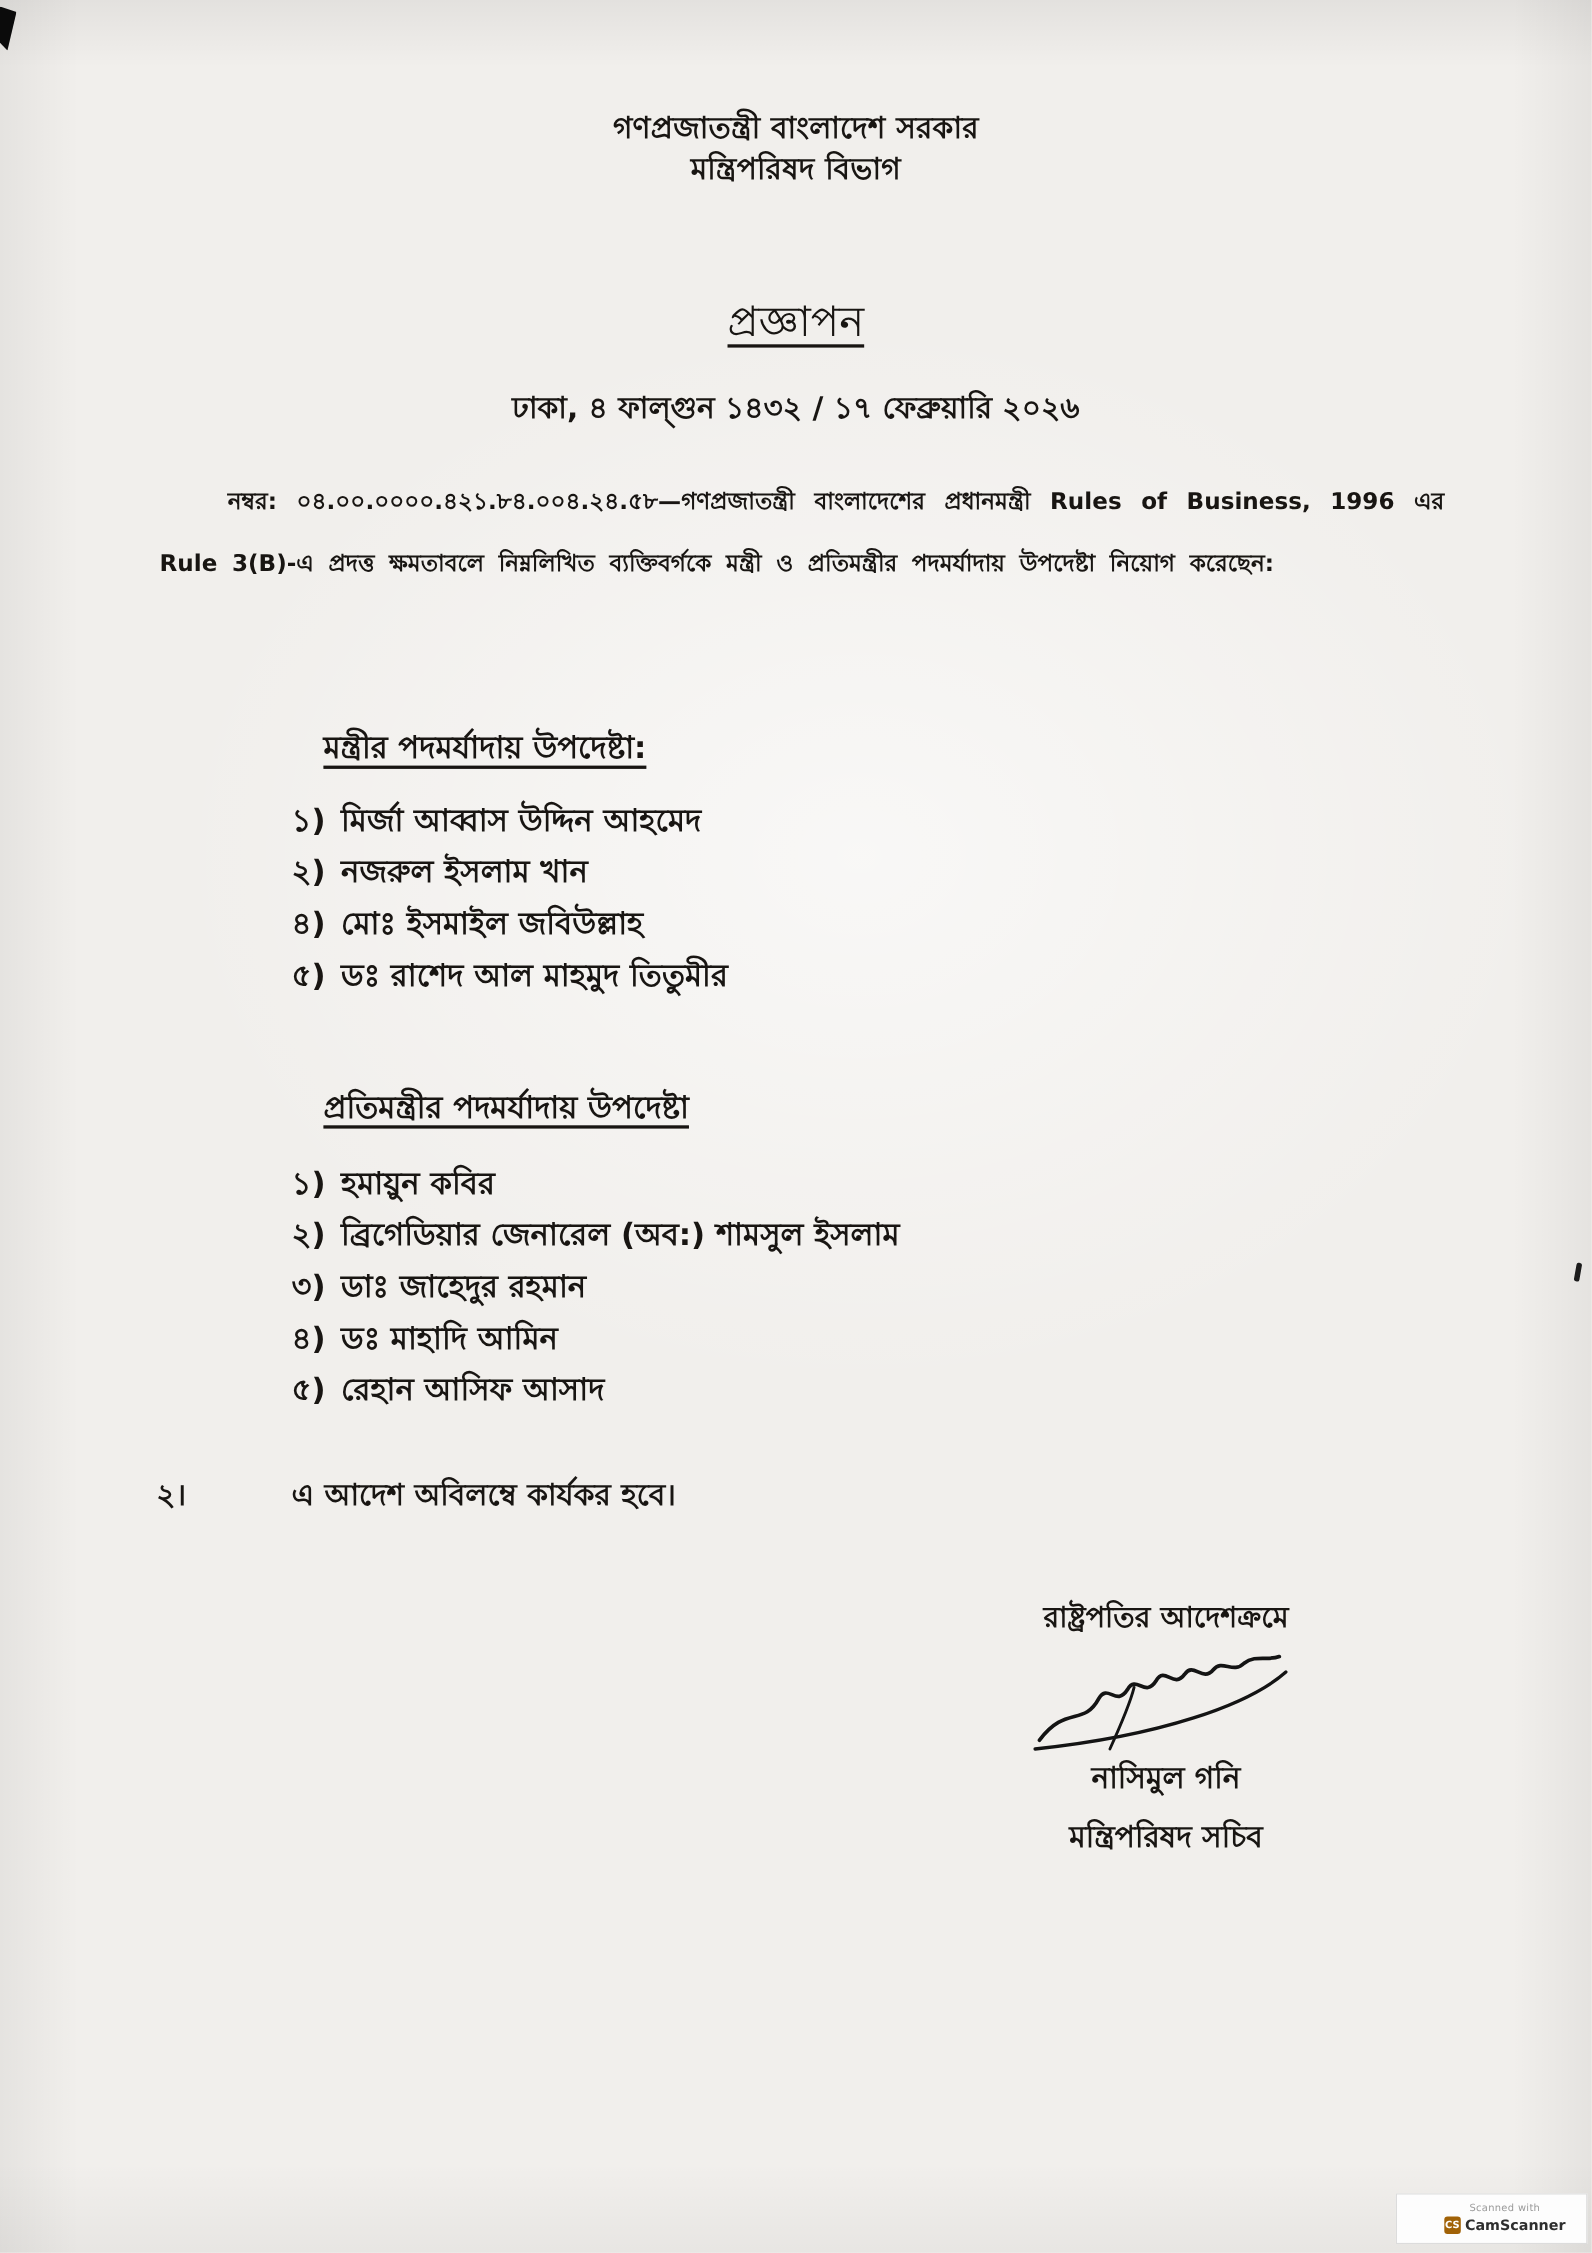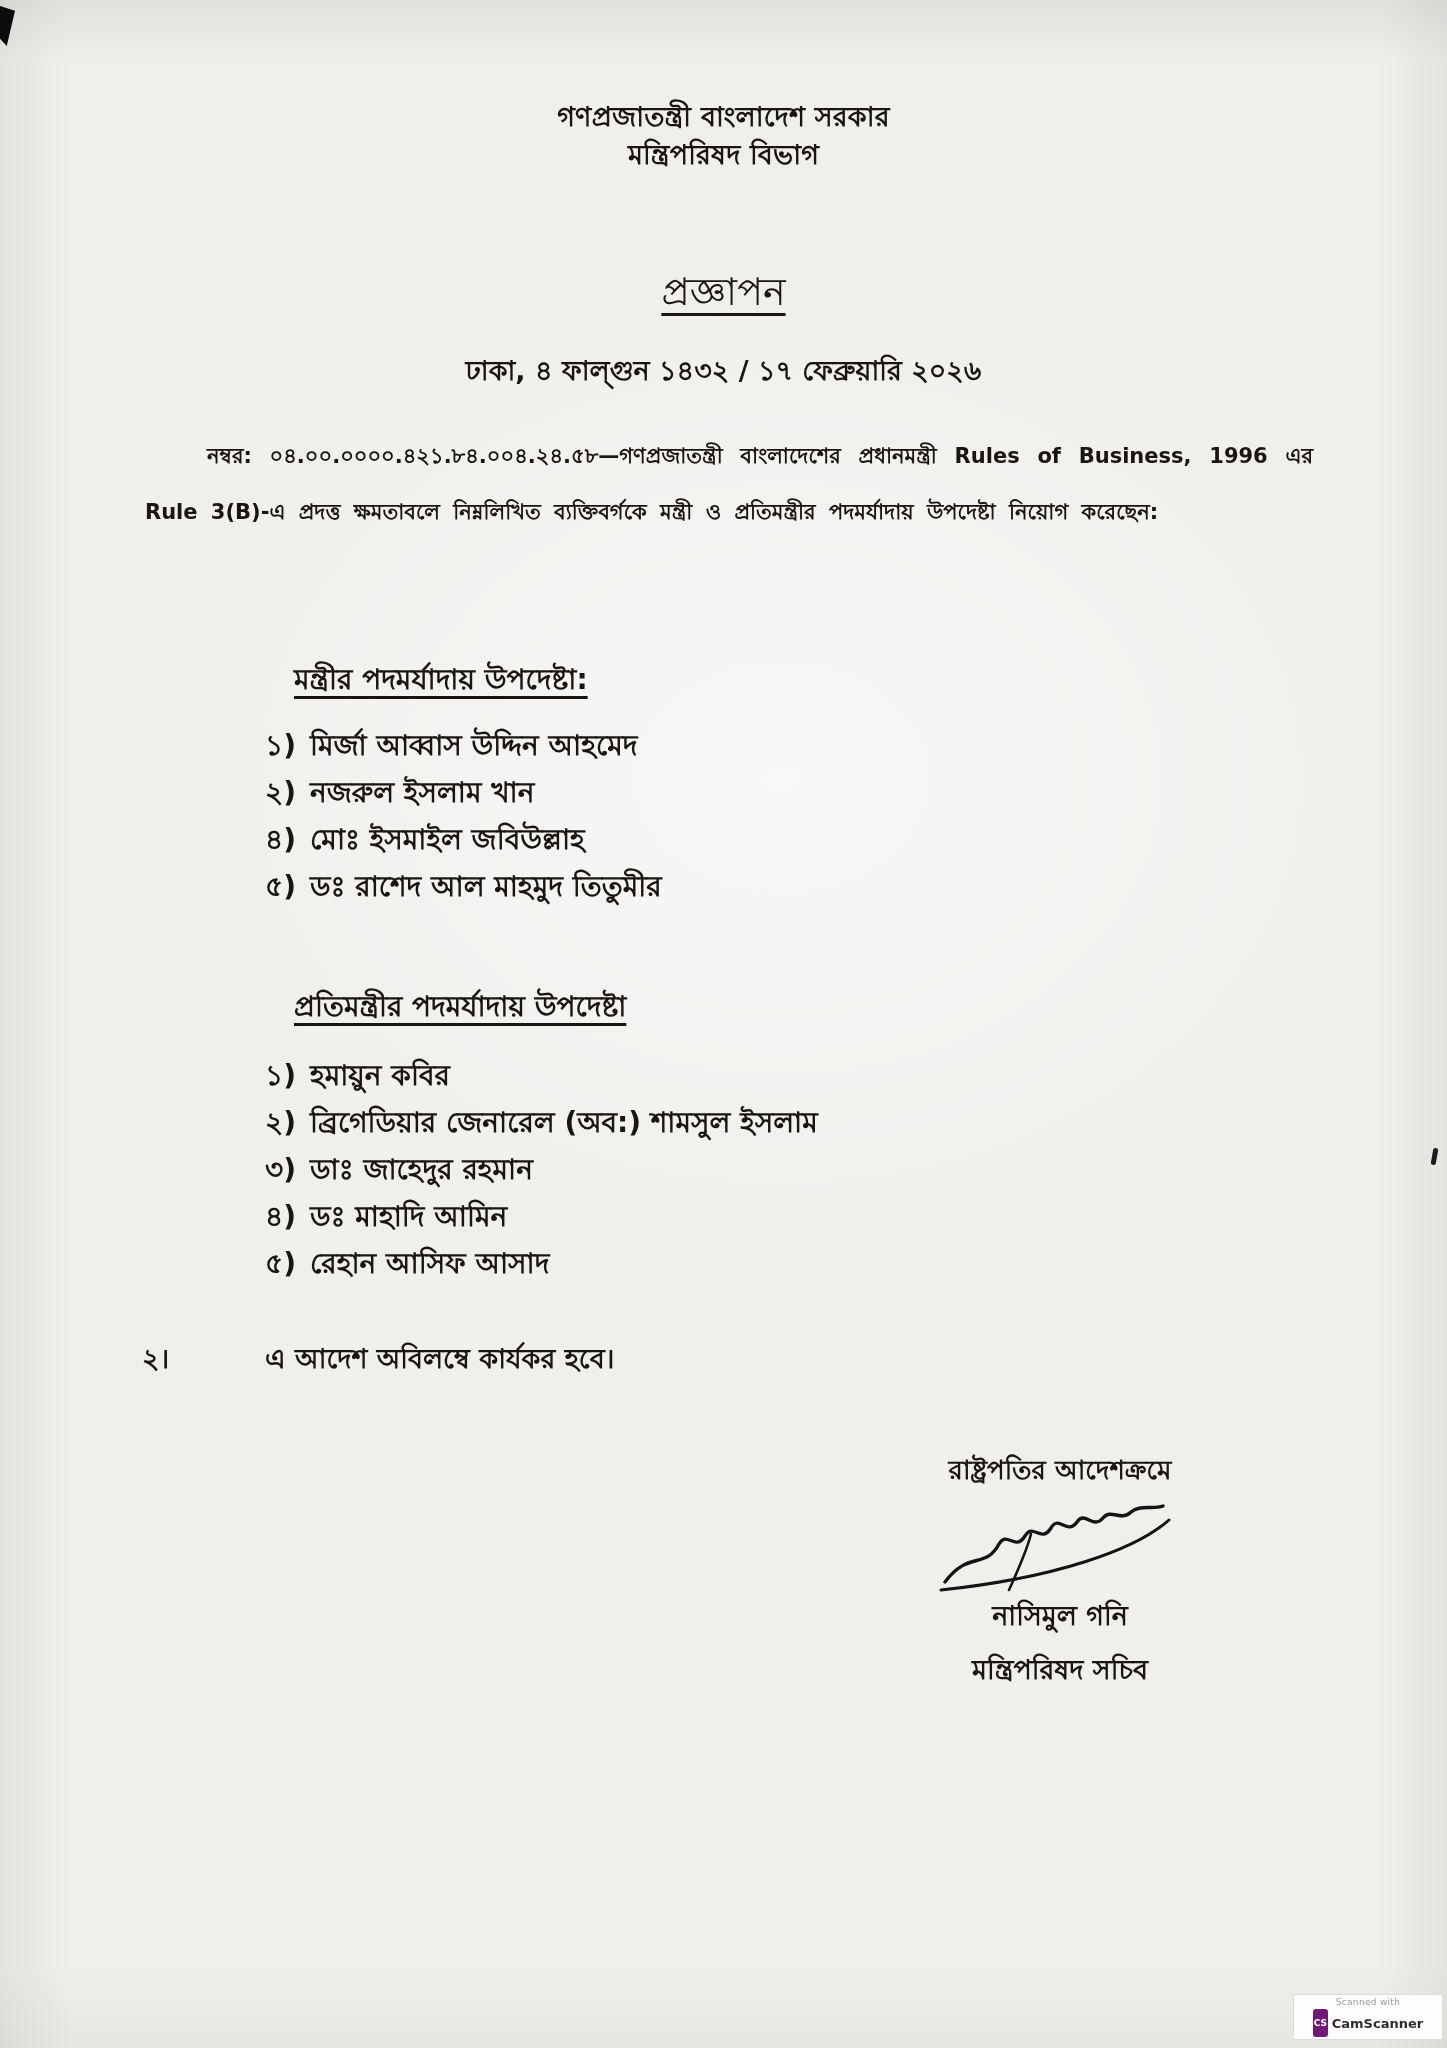--- a/index.html
+++ b/index.html
@@ -76,26 +76,26 @@
     clip-path:polygon(0 0,100% 12%,45% 100%,0 82%);
   }
   .artifact-right-tick{
     position:absolute;left:1432px;top:1148px;width:5px;height:17px;background:#1c1c1c;
     border-radius:2px;transform:rotate(10deg);
   }
   
   .cam-badge{
     position:absolute;right:4px;bottom:8px;width:148px;height:44px;
     background:#fdfdfd;border:1px solid #dcdcdc;
-    display:flex;flex-direction:column;align-items:center;justify-content:center;gap:2px;
+    display:flex;flex-direction:column;align-items:center;justify-content:center;gap:2px;padding-left:24px;
   }
   .cam-line1{font-size:9px;color:#9a9a9a;letter-spacing:0.3px;}
   .cam-line2{display:flex;align-items:center;gap:4px;}
   .cam-logo{
-    width:15px;height:28px;background:#701a75;color:#ffffff;border-radius:3px;
+    width:15px;height:16px;background:#a16207;color:#ffffff;border-radius:3px;
     font-size:9px;font-weight:700;display:flex;align-items:center;justify-content:center;
   }
   .cam-brand{font-size:13px;font-weight:700;color:#2e2e2e;}
 </style>
 </head>
 <body>
 
 <div class="page">
   <div class="vignette"></div>
 

